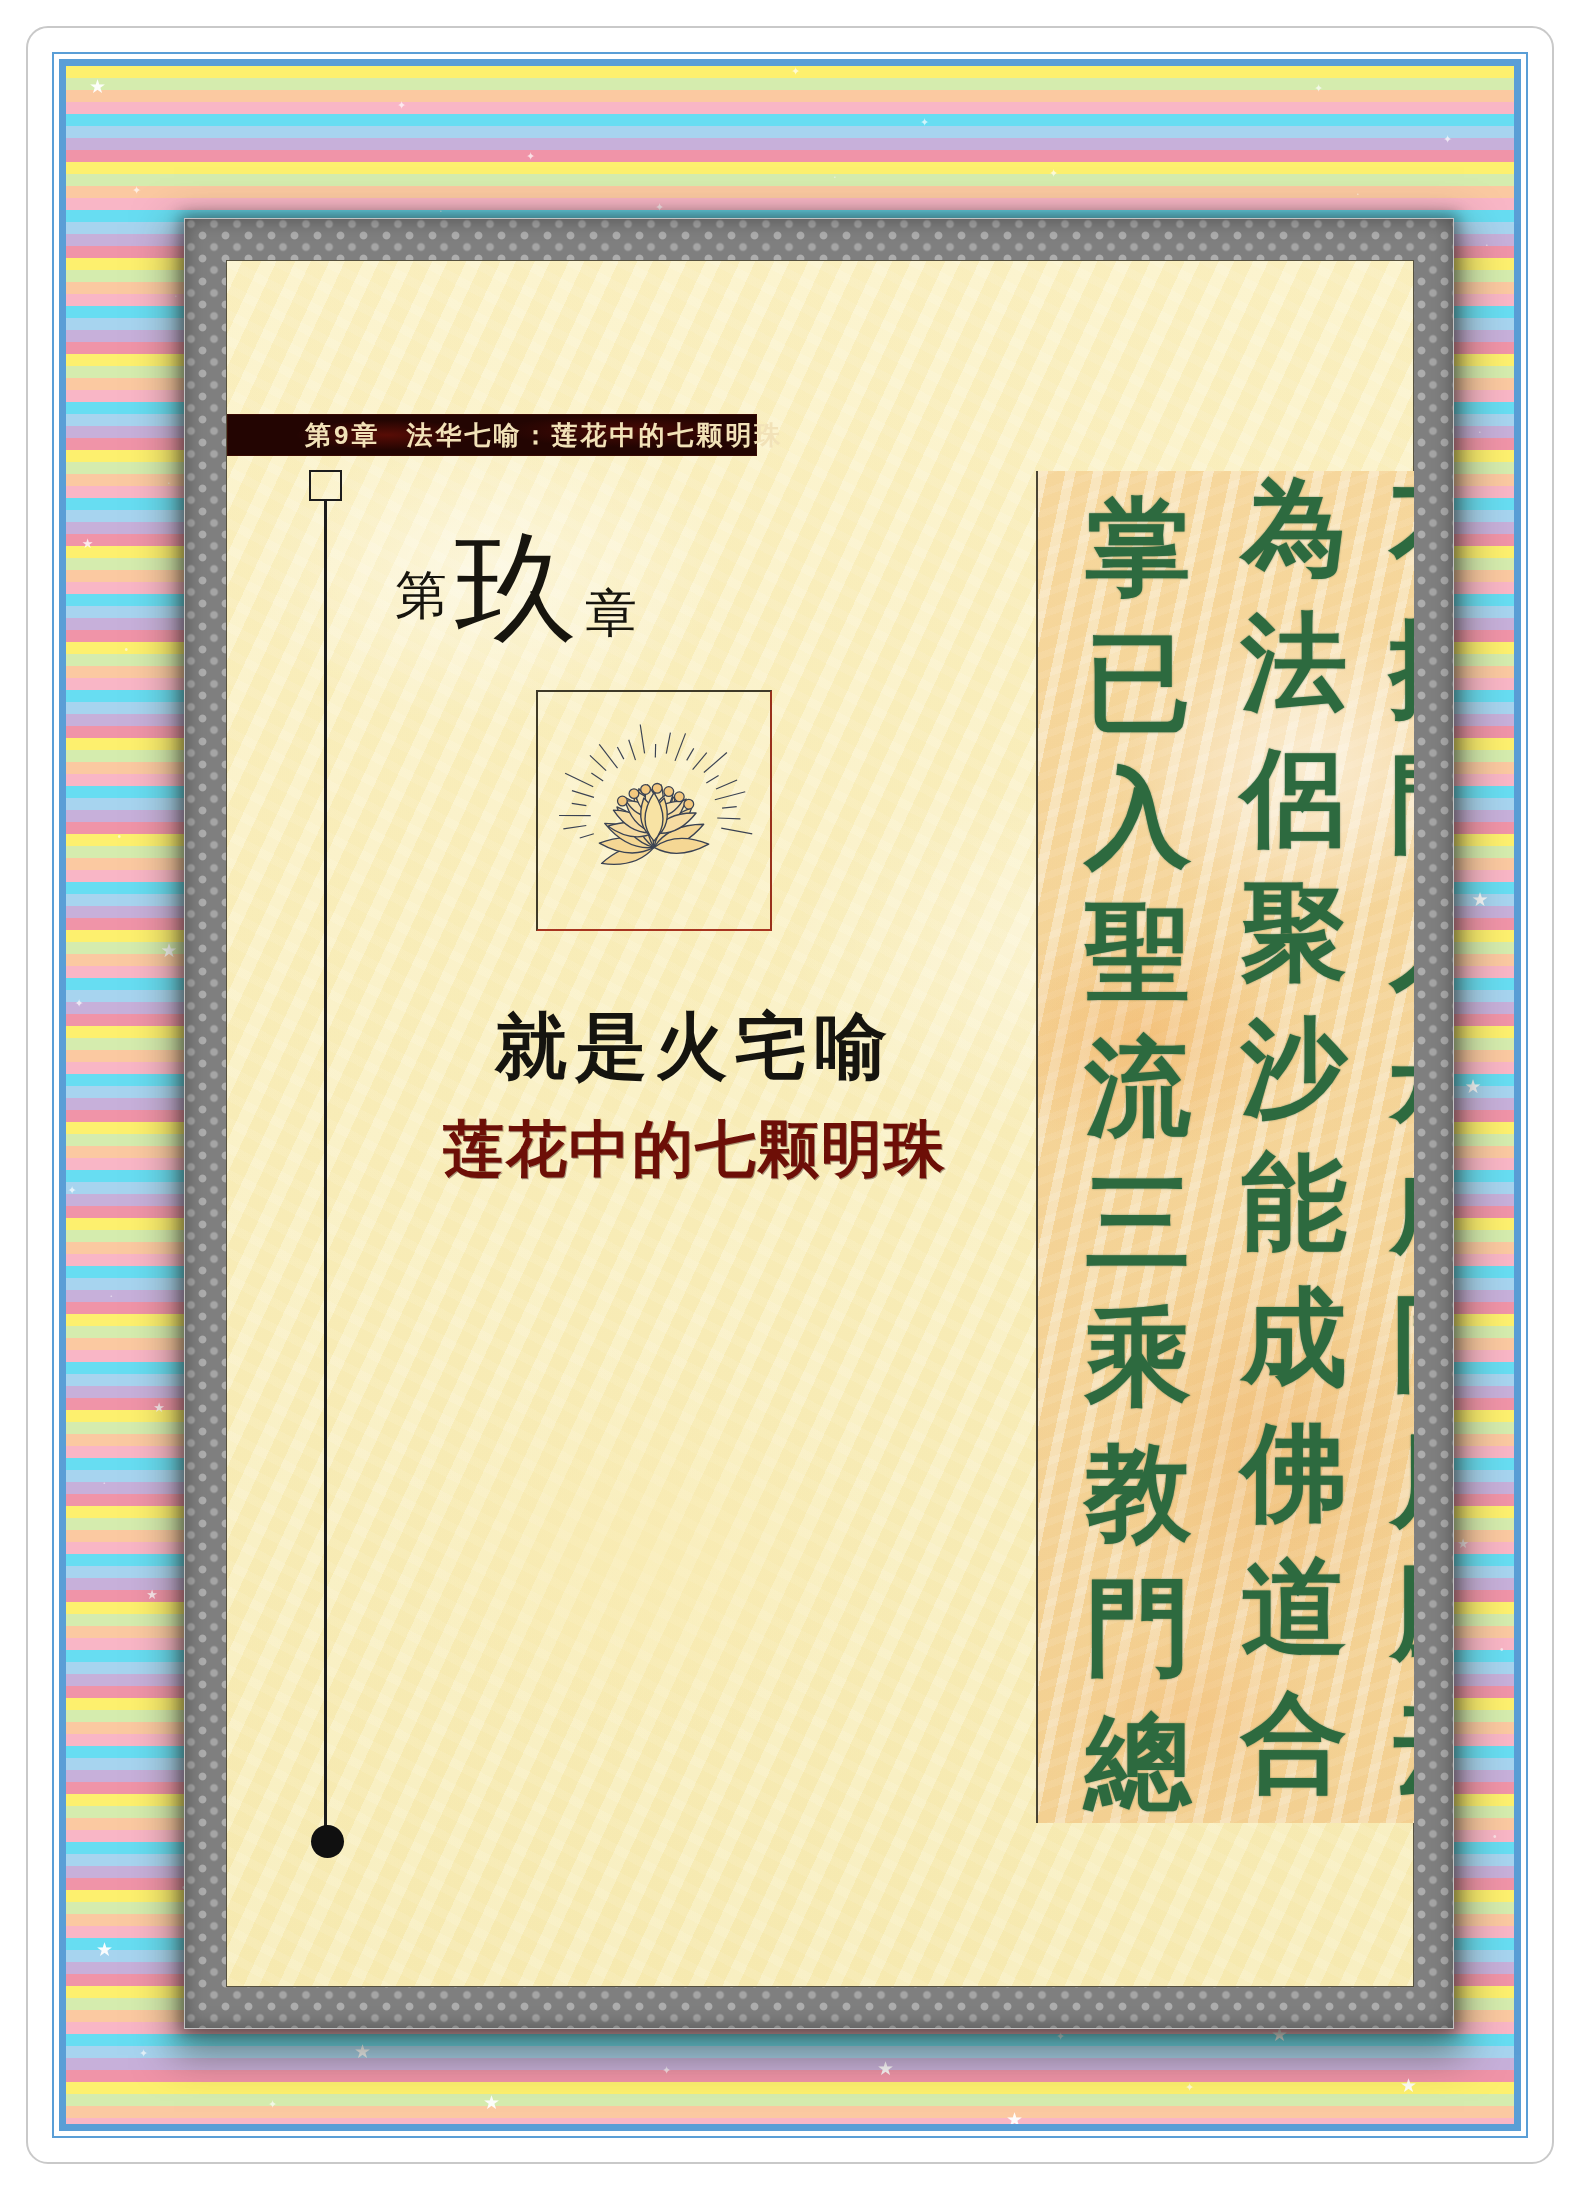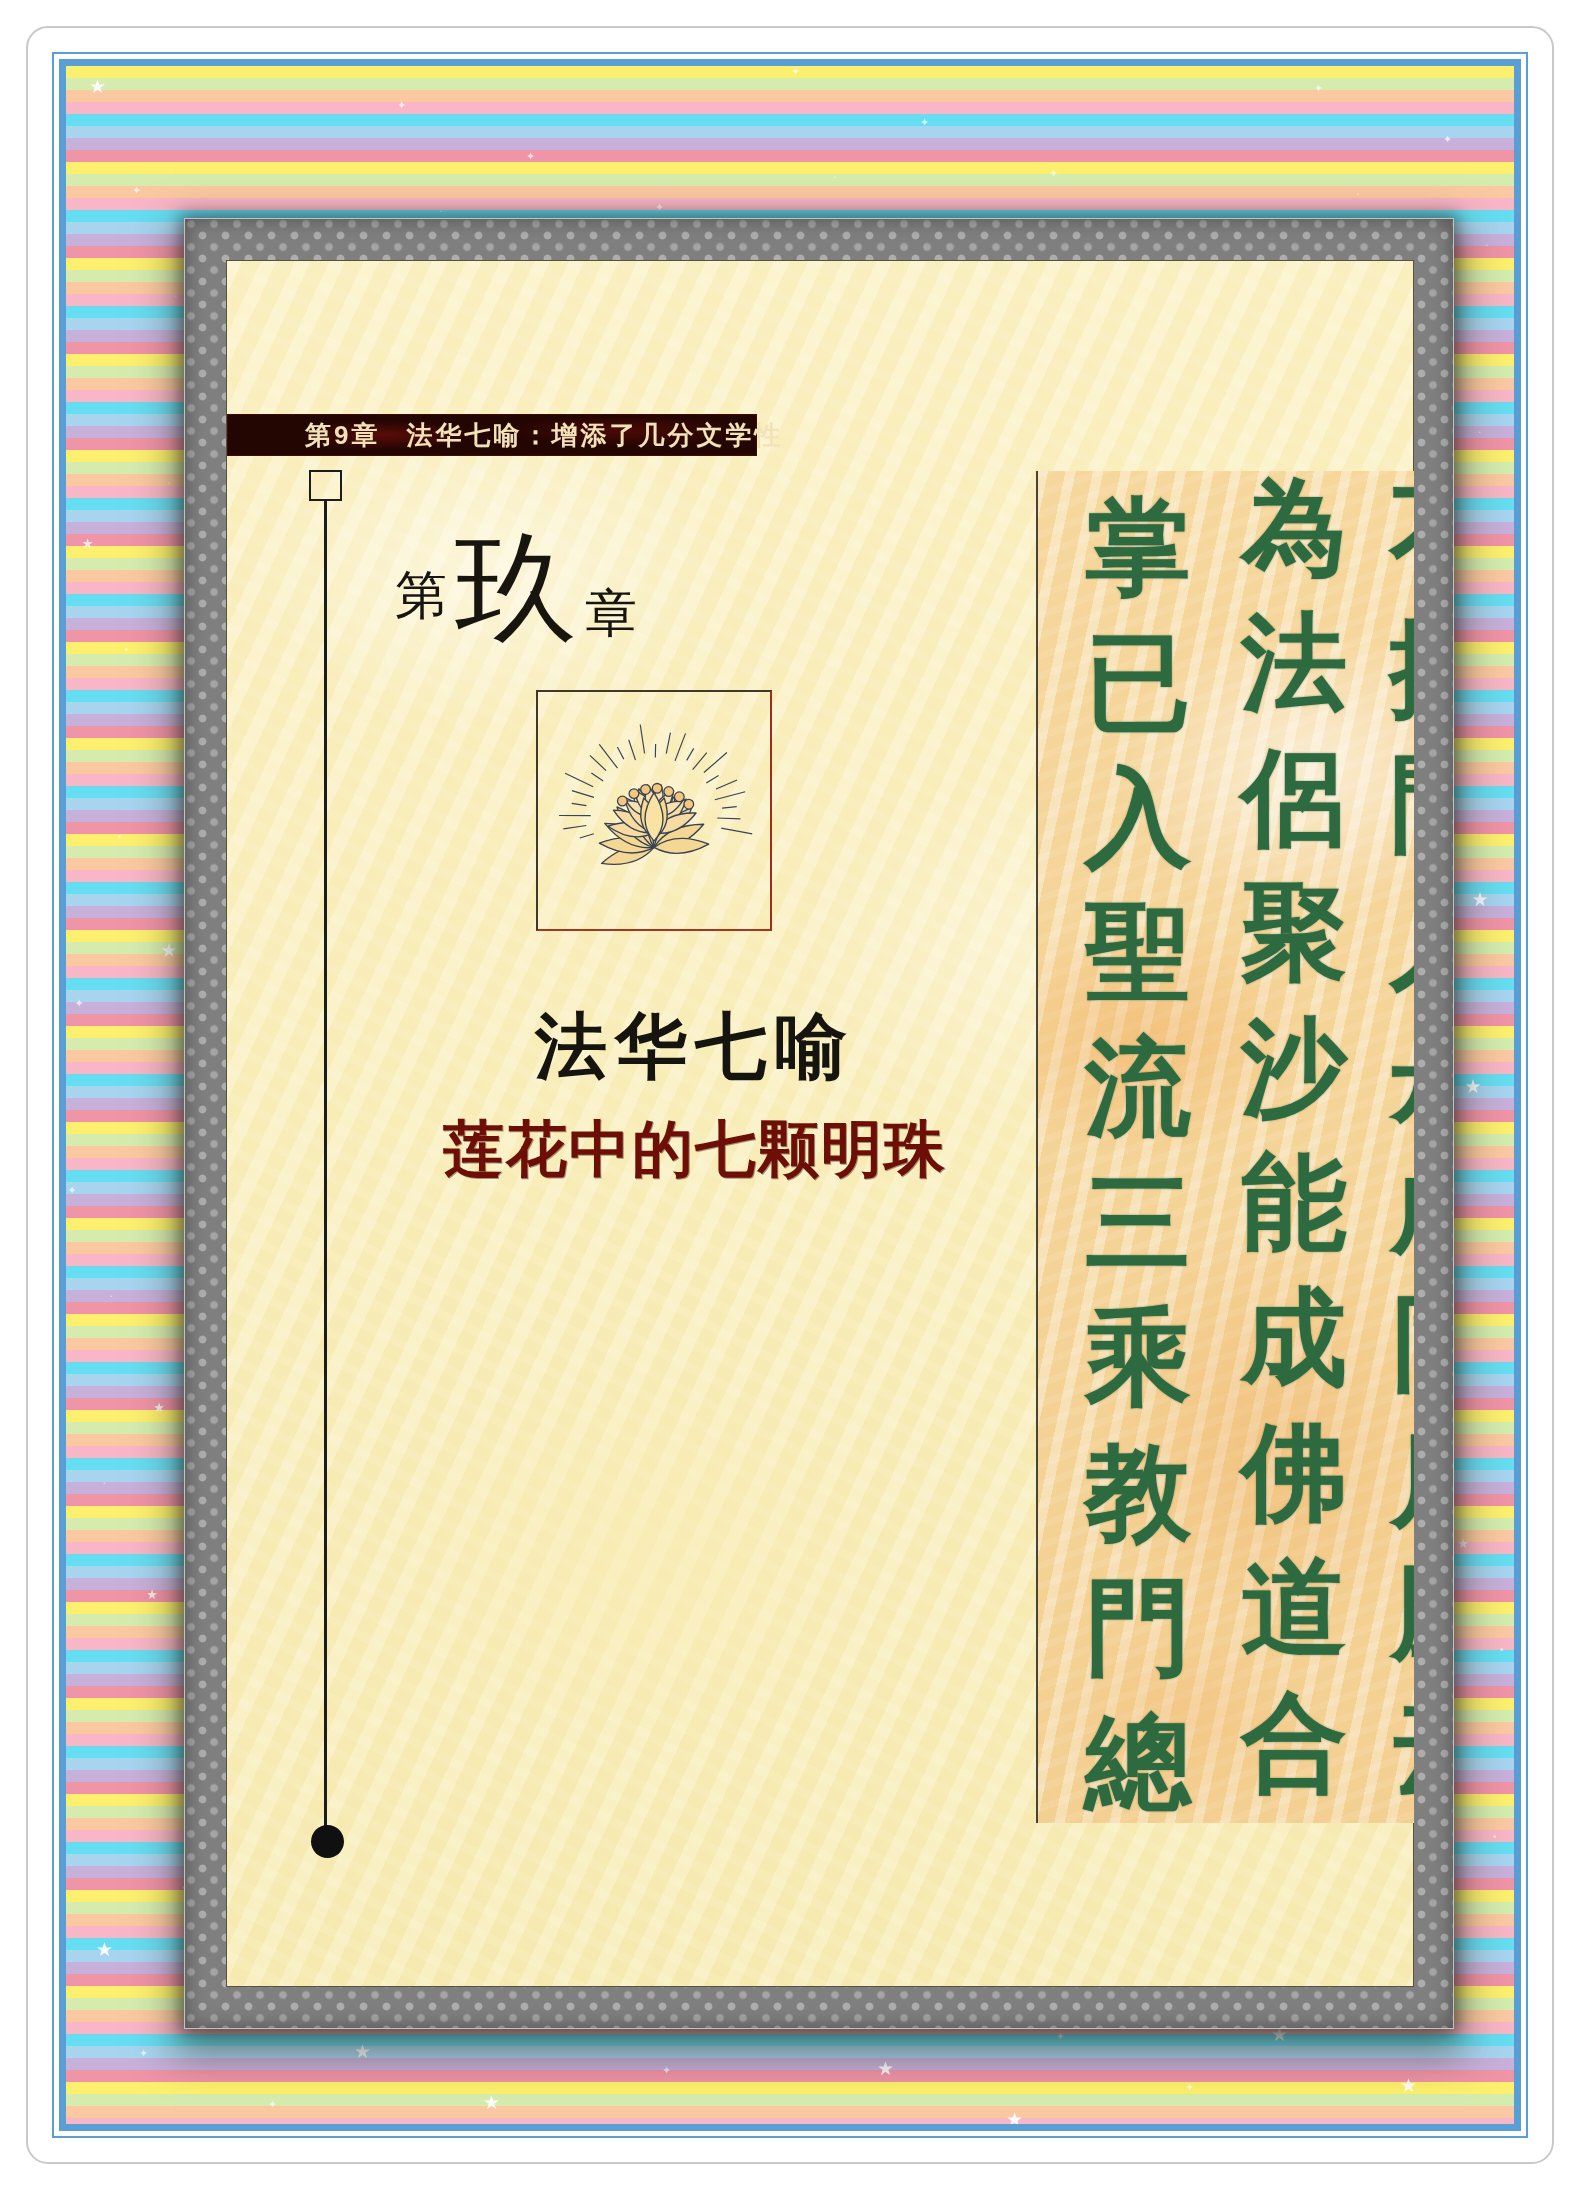--- a/index.html
+++ b/index.html
@@ -317,21 +317,21 @@
       <span class="star" style="font-size: 13px; opacity: 0.8; left: 87.2px; top: 1334.8px;">★</span>
       <span class="star" style="font-size: 11px; opacity: 0.7; left: 466.9px; top: 1948.1px;">✦</span>
       <span class="star" style="font-size: 10px; opacity: 0.6; left: 846.6px; top: 511.4px;">•</span>
       <span class="star" style="font-size: 6px; opacity: 0.5; left: 1226.3px; top: 1124.7px;">•</span>
     </div>
 
   <div class="frame">
     <div class="page">
 
       <div class="header-bar">
-        <span class="chap">第9章</span><span>法华七喻：增添了几分文学性</span>
+        <span class="chap">第9章</span><span>法华七喻：莲花中的七颗明珠</span>
       </div>
 
       <div class="corner-square"></div>
       <div class="v-line"></div>
       <div class="end-dot"></div>
 
       <div class="chapter-marker">
         <span class="cm-small cm-first">第</span>
         <span class="cm-big">玖</span>
         <span class="cm-small cm-last">章</span>
@@ -393,21 +393,21 @@
             <circle cx="80" cy="86" r="4.6" fill="#f3c87e" stroke="#3a4252" stroke-width="1.2"></circle>
             <circle cx="91" cy="79" r="4.6" fill="#f3c87e" stroke="#3a4252" stroke-width="1.2"></circle>
             <circle cx="102" cy="75" r="4.6" fill="#f3c87e" stroke="#3a4252" stroke-width="1.2"></circle>
             <circle cx="113" cy="74" r="4.6" fill="#f3c87e" stroke="#3a4252" stroke-width="1.2"></circle>
             <circle cx="124" cy="77" r="4.6" fill="#f3c87e" stroke="#3a4252" stroke-width="1.2"></circle>
             <circle cx="134" cy="82" r="4.6" fill="#f3c87e" stroke="#3a4252" stroke-width="1.2"></circle>
             <circle cx="143" cy="89" r="4.6" fill="#f3c87e" stroke="#3a4252" stroke-width="1.2"></circle>
           </svg>
       </div>
 
-      <h1 class="title">法华七喻</h1>
+      <h1 class="title">就是火宅喻</h1>
       <h2 class="subtitle">莲花中的七颗明珠</h2>
 
       <div class="calligraphy">
         <div class="cal-col col-right">不搨間人丹成同戶風云</div>
         <div class="cal-col col-mid">為法侶聚沙能成佛道合</div>
         <div class="cal-col col-left">掌已入聖流三乘教門總</div>
       </div>
 
     </div>
   </div>

